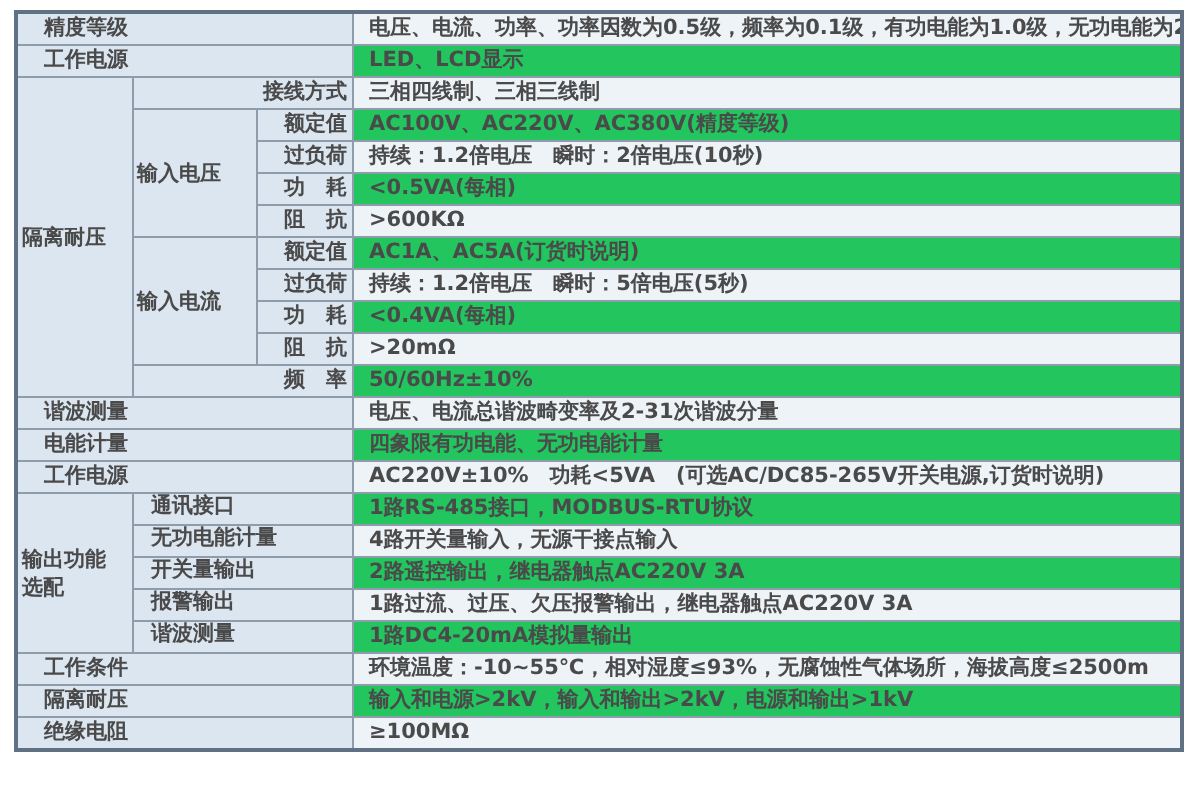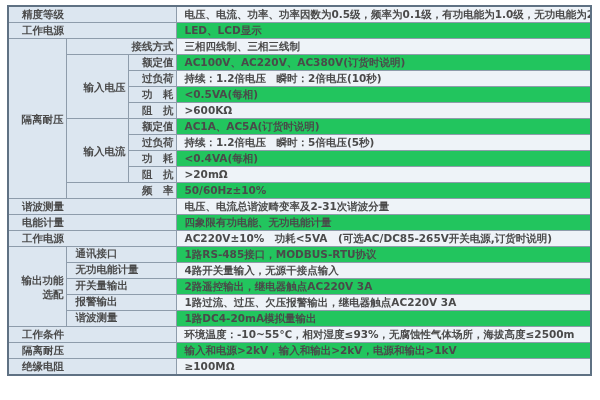--- a/index.html
+++ b/index.html
@@ -16,21 +16,21 @@
     border:1px solid #8e9cab;
     height:15px;
     font-size:10.5px;font-weight:bold;color:#4a4a4a;
     line-height:15px;white-space:nowrap;overflow:hidden;
     padding:0 2px 0 8px;
   }
   td.lab{background:#dce6f0;padding-left:13px;margin-top:15px;}
   td.lab.c{text-align:right;padding:0 2px;}
   td.lab.sub{padding-left:9px;font-family:Liberation Mono, monospace;}
   td.grp{
-    background:#dce6f0;text-align:right;vertical-align:middle;
+    background:#dce6f0;text-align:left;vertical-align:middle;
     padding:0 2px;white-space:normal;line-height:14px;
   }
   td.val{background:#22c55e;}
   tr.t td.val{background:#eef3f8;}
 </style>
 </head>
 <body>
 
 <table class="spec">
   <colgroup>
@@ -49,21 +49,21 @@
       <td class="val">LED、LCD显示</td>
     </tr>
     <tr class="t">
       <td class="grp" rowspan="10">隔离耐压</td>
       <td class="lab c" colspan="2">接线方式</td>
       <td class="val">三相四线制、三相三线制</td>
     </tr>
     <tr>
       <td class="grp" rowspan="4">输入电压</td>
       <td class="lab c">额定值</td>
-      <td class="val">AC100V、AC220V、AC380V(订货时说明)</td>
+      <td class="val">AC100V、AC220V、AC380V(精度等级)</td>
     </tr>
     <tr class="t">
       <td class="lab c">过负荷</td>
       <td class="val">持续：1.2倍电压　瞬时：2倍电压(10秒)</td>
     </tr>
     <tr>
       <td class="lab c">功　耗</td>
       <td class="val">&lt;0.5VA(每相)</td>
     </tr>
     <tr class="t">

